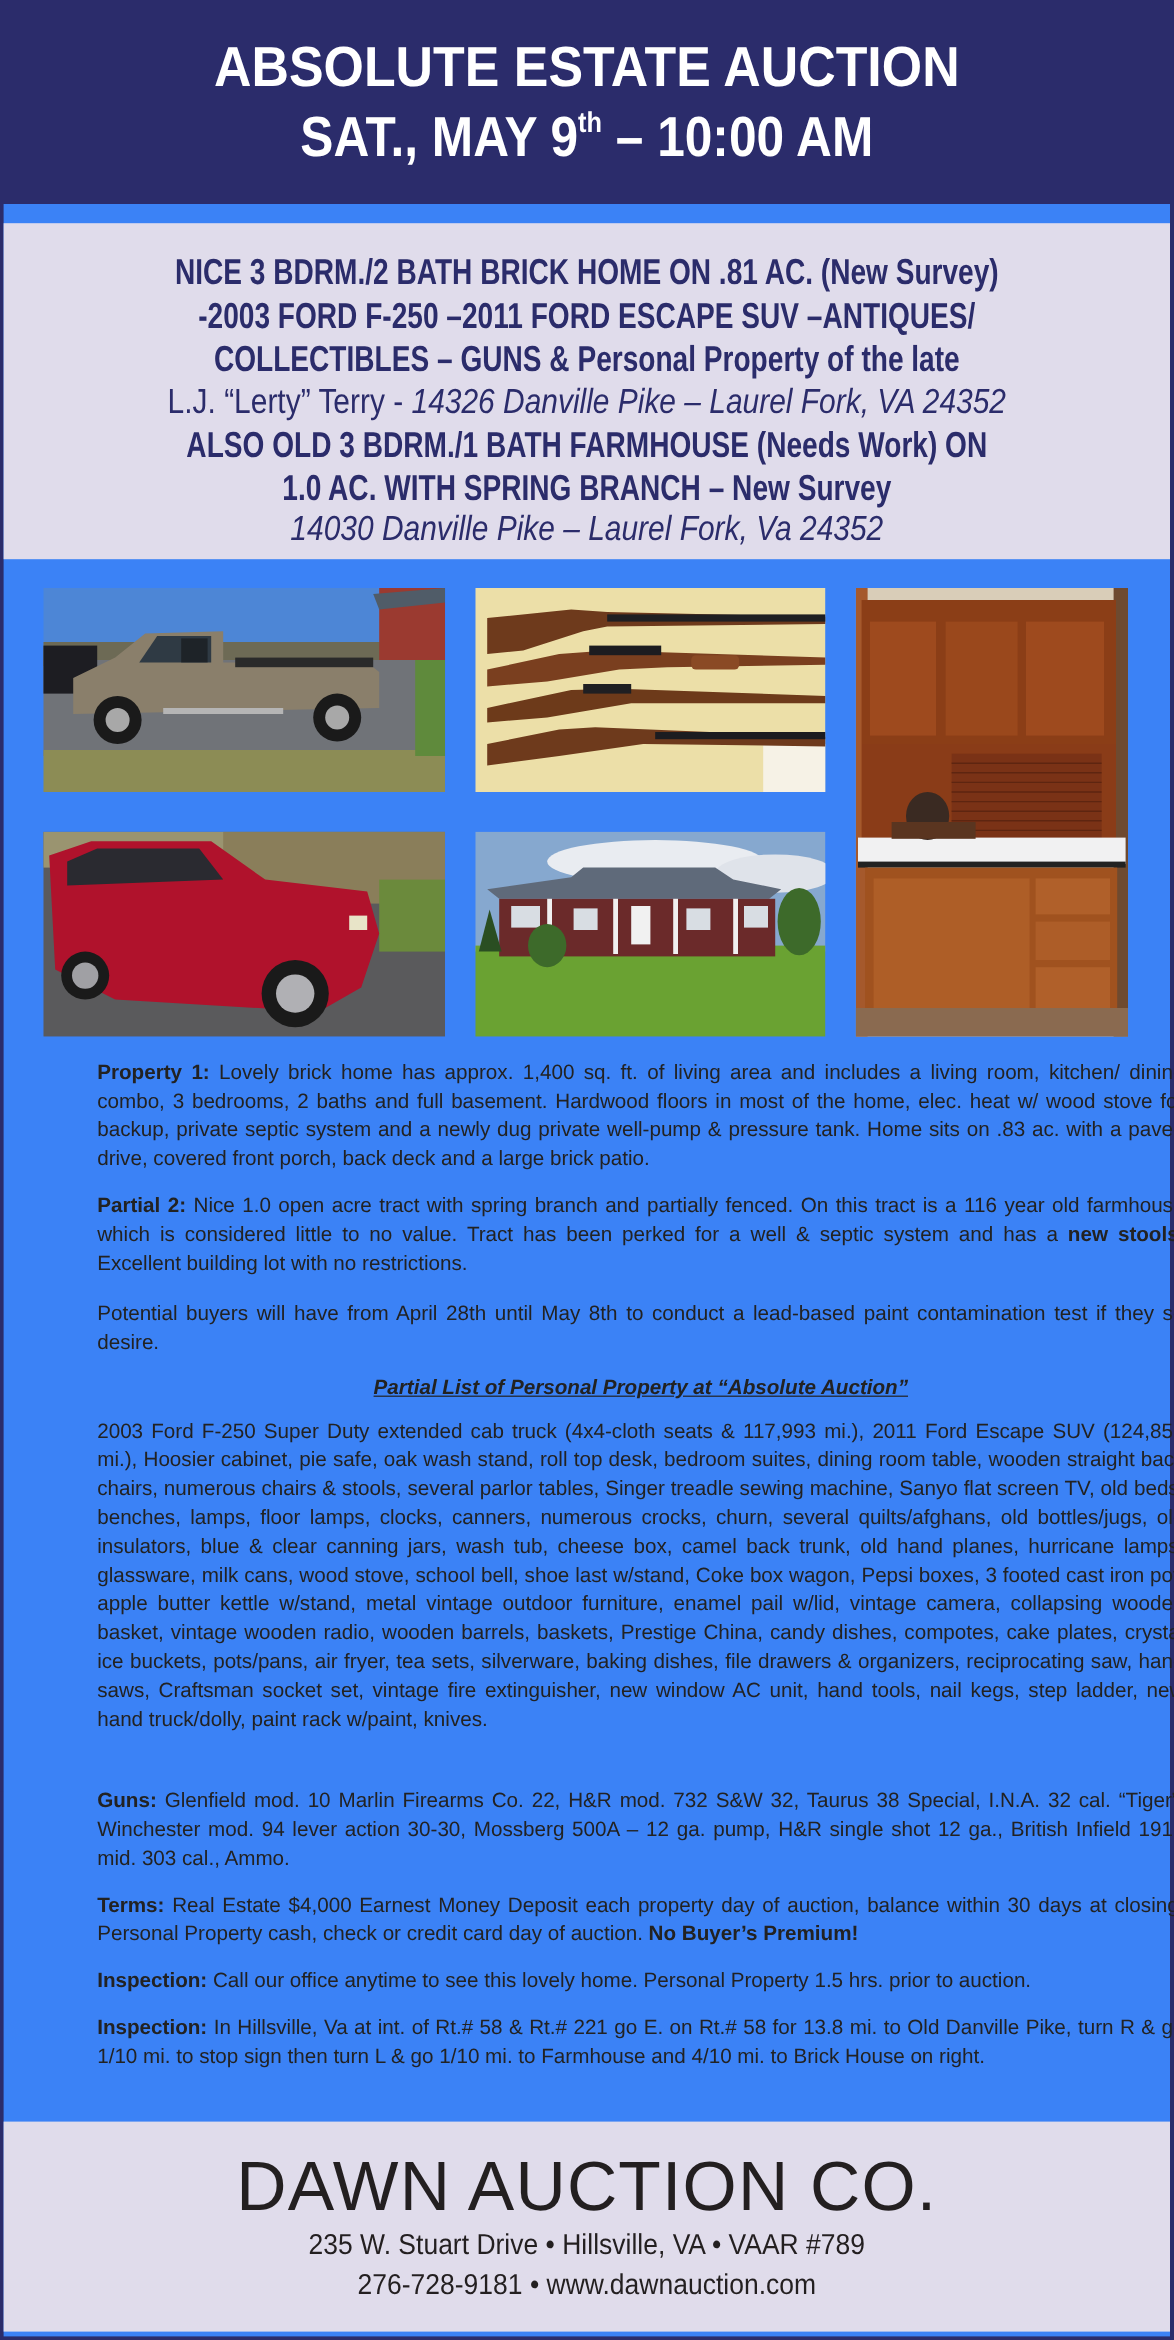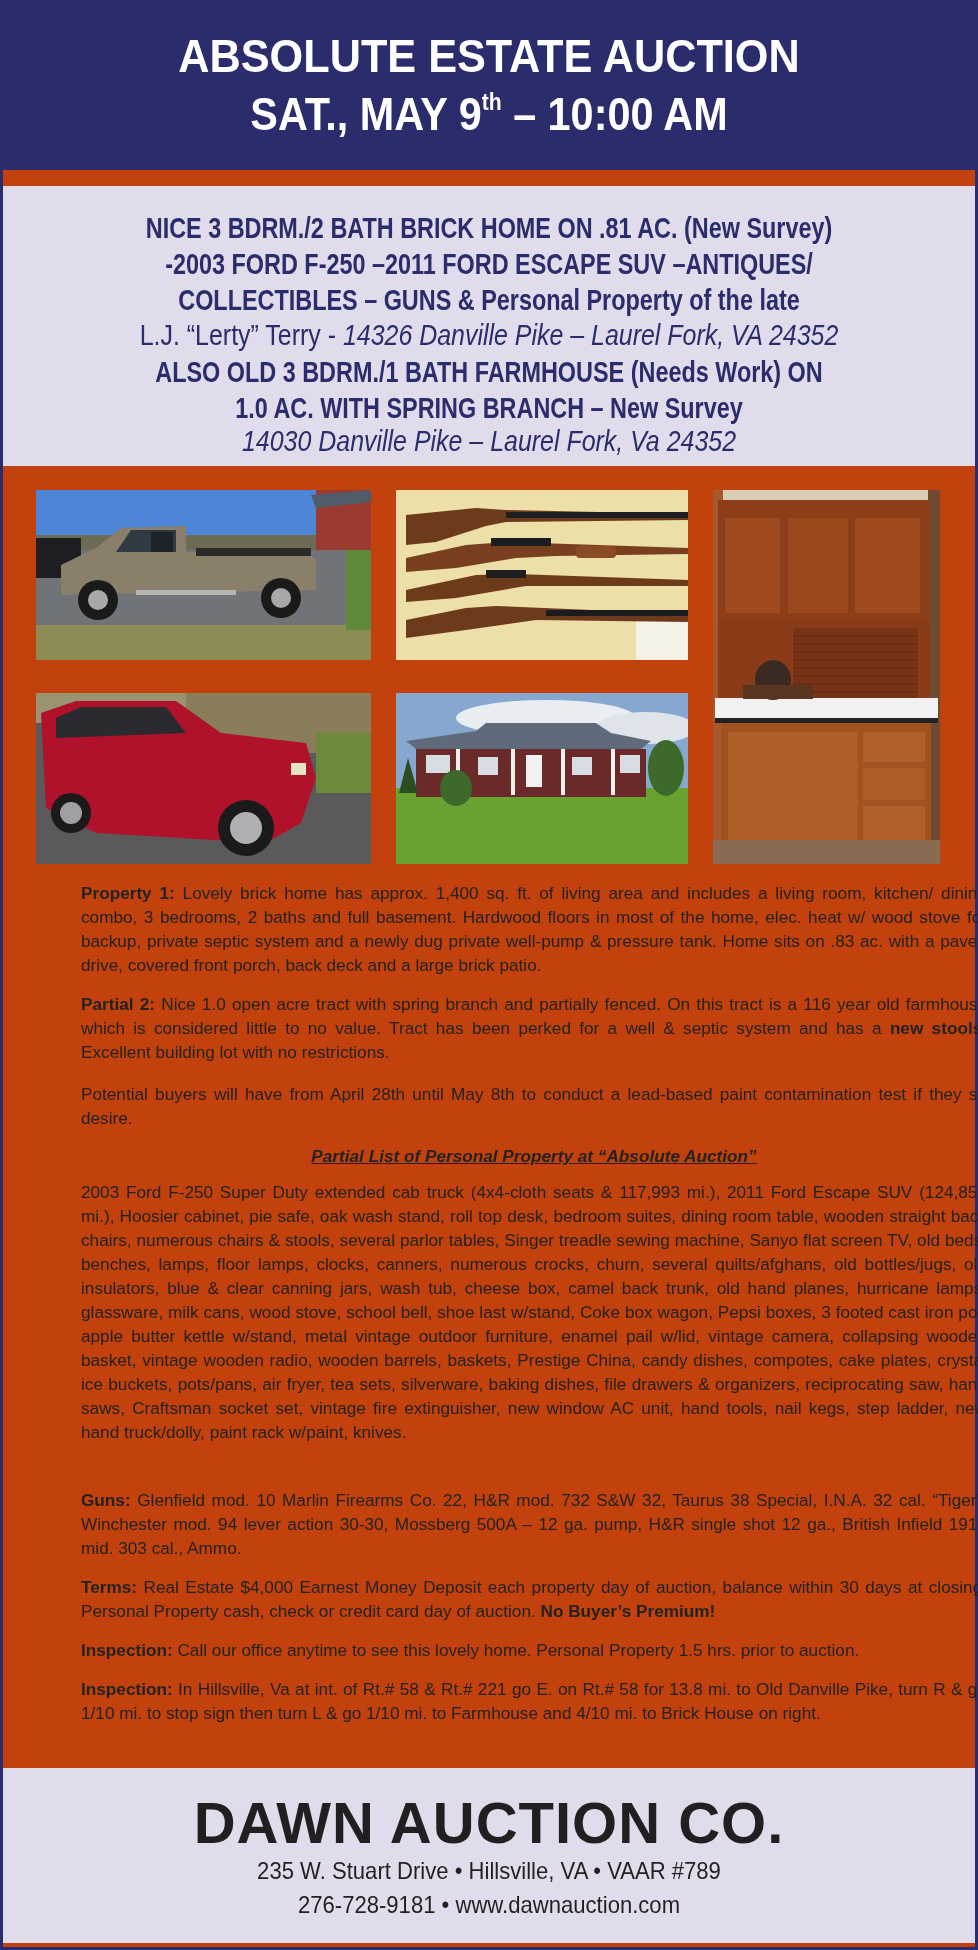--- a/index.html
+++ b/index.html
@@ -20,21 +20,21 @@
   }
   .header .h2 {
     position: absolute; left: 0; right: 0; top: 86px;
     font-size: 47px; font-weight: bold; line-height: 56px;
     transform: scaleX(0.88); transform-origin: center;
   }
   .header sup { font-size: 24px; vertical-align: 20px; line-height: 0; }
 
   .inner {
     position: absolute; left: 3px; top: 170px; width: 972px; height: 1777px;
-    background: #c2410c;
+    background: #3b82f6;
   }
   .lav {
     position: absolute; left: 0; top: 16px; width: 972px; height: 280px;
     background: #e0dceb; text-align: center; color: #2b2c6b;
   }
   .lav .bold {
     font-weight: bold; font-size: 30px; line-height: 36px;
     transform: scaleX(0.78); transform-origin: center; white-space: nowrap;
   }
   .lav .light {
@@ -60,21 +60,21 @@
   .body-text b { font-weight: bold; }
   .body-text.center { text-align: center; }
   .underline-title { font-weight: bold; font-style: italic; text-decoration: underline; }
 
   .footer {
     position: absolute; left: 0; top: 1598px; width: 972px; height: 175px;
     background: #e0dceb; text-align: center; color: #231f20;
   }
   .footer .co {
     position: absolute; left: 0; right: 0; top: 22px;
-    font-size: 58px; font-weight: bold; line-height: 66px; letter-spacing: 1px;
+    font-size: 58px; font-weight: normal; line-height: 66px; letter-spacing: 1px;
   }
   .footer .addr {
     position: absolute; left: 0; right: 0; top: 88px; font-size: 24px; line-height: 30px;
     transform: scaleX(0.92); transform-origin: center;
   }
   .footer .contact {
     position: absolute; left: 0; right: 0; top: 122px; font-size: 24px; line-height: 30px;
     transform: scaleX(0.92); transform-origin: center;
   }
 </style>

